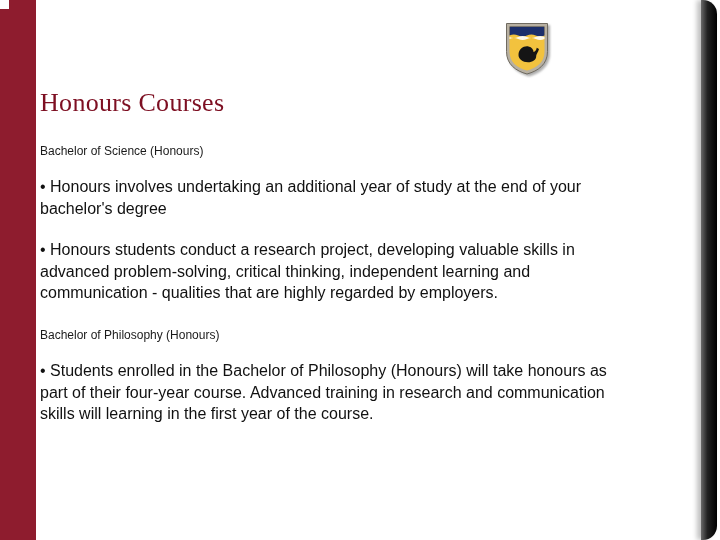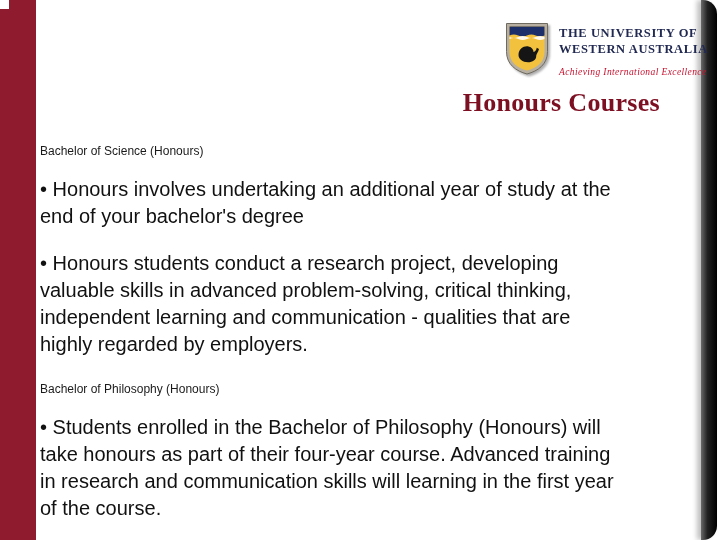--- a/index.html
+++ b/index.html
@@ -71,37 +71,36 @@
     white-space: nowrap;
   }
   
   .content {
     position: absolute;
     left: 40px; top: 88px; right: 60px;
   }
   .slide-title {
     margin: 0 0 26px 0;
     font-family: "Liberation Serif", serif;
-    font-weight: bold;
+    font-weight: normal;
     font-size: 26px;
     color: #7d0f22;
     letter-spacing: 0.3px;
-    text-align: right;
   }
   .section-heading {
     margin: 0 0 18px 0;
     font-weight: normal;
     font-size: 12px;
     color: #1a1a1a;
   }
   .section-heading.second { margin-top: 24px; }
   .bullet-para {
     margin: 0 0 20px 0;
     max-width: 575px;
-    font-size: 20px;
+    font-size: 16px;
     line-height: 1.35;
     color: #111111;
   }
 </style>
 </head>
 <body>
 
 <div class="slide">
 
   <div class="left-bar"></div>
@@ -116,25 +115,20 @@
       <path d="M4.5 4.5 h35 v25 c0 11 -8 16.5 -17.5 19 C12.5 46 4.5 40.5 4.5 29.5 Z" fill="#f2c23e"></path>
 
       <path d="M4.5 4.5 h35 v9 q-4.4 2 -8.8 0 q-4.4 -2 -8.7 0 q-4.4 2 -8.8 0 q-4.4 -2 -8.7 0 Z" fill="#1c2f6b"></path>
       <path d="M4.5 15 q4.4 2 8.7 0 q4.4 -2 8.8 0 q4.3 2 8.7 0 q4.4 -2 8.8 0 v2
                q-4.4 2 -8.8 0 q-4.4 -2 -8.7 0 q-4.4 2 -8.8 0 q-4.3 -2 -8.7 0 Z" fill="#ffffff" opacity="0.9"></path>
 
       <path d="M13.5 33 c0 -6 5.5 -9.5 10 -8.5 c3.5 0.8 5 3.2 5 5.5
                c1.8 -0.5 3 -2 3.2 -4.2 l2.3 1.2 c-1 3.8 -2.8 5 -2.8 7.2
                c0 3.5 -3.5 6 -8.2 6 c-5.6 0 -9.5 -3.2 -9.5 -7.2 Z" fill="#151515"></path>
     </svg>
-    <div class="logo-text">
-      <div class="logo-line">THE UNIVERSITY OF</div>
-      <div class="logo-line">WESTERN AUSTRALIA</div>
-      <div class="logo-tagline">Achieving International Excellence</div>
-    </div>
   </div>
 
   <div class="content">
     <h1 class="slide-title">Honours Courses</h1>
 
     <h2 class="section-heading">Bachelor of Science (Honours)</h2>
 
     <p class="bullet-para">• Honours involves undertaking an additional year of study at the end of your bachelor's degree</p>
 
     <p class="bullet-para">• Honours students conduct a research project, developing valuable skills in advanced problem-solving, critical thinking, independent learning and communication - qualities that are highly regarded by employers.</p>

